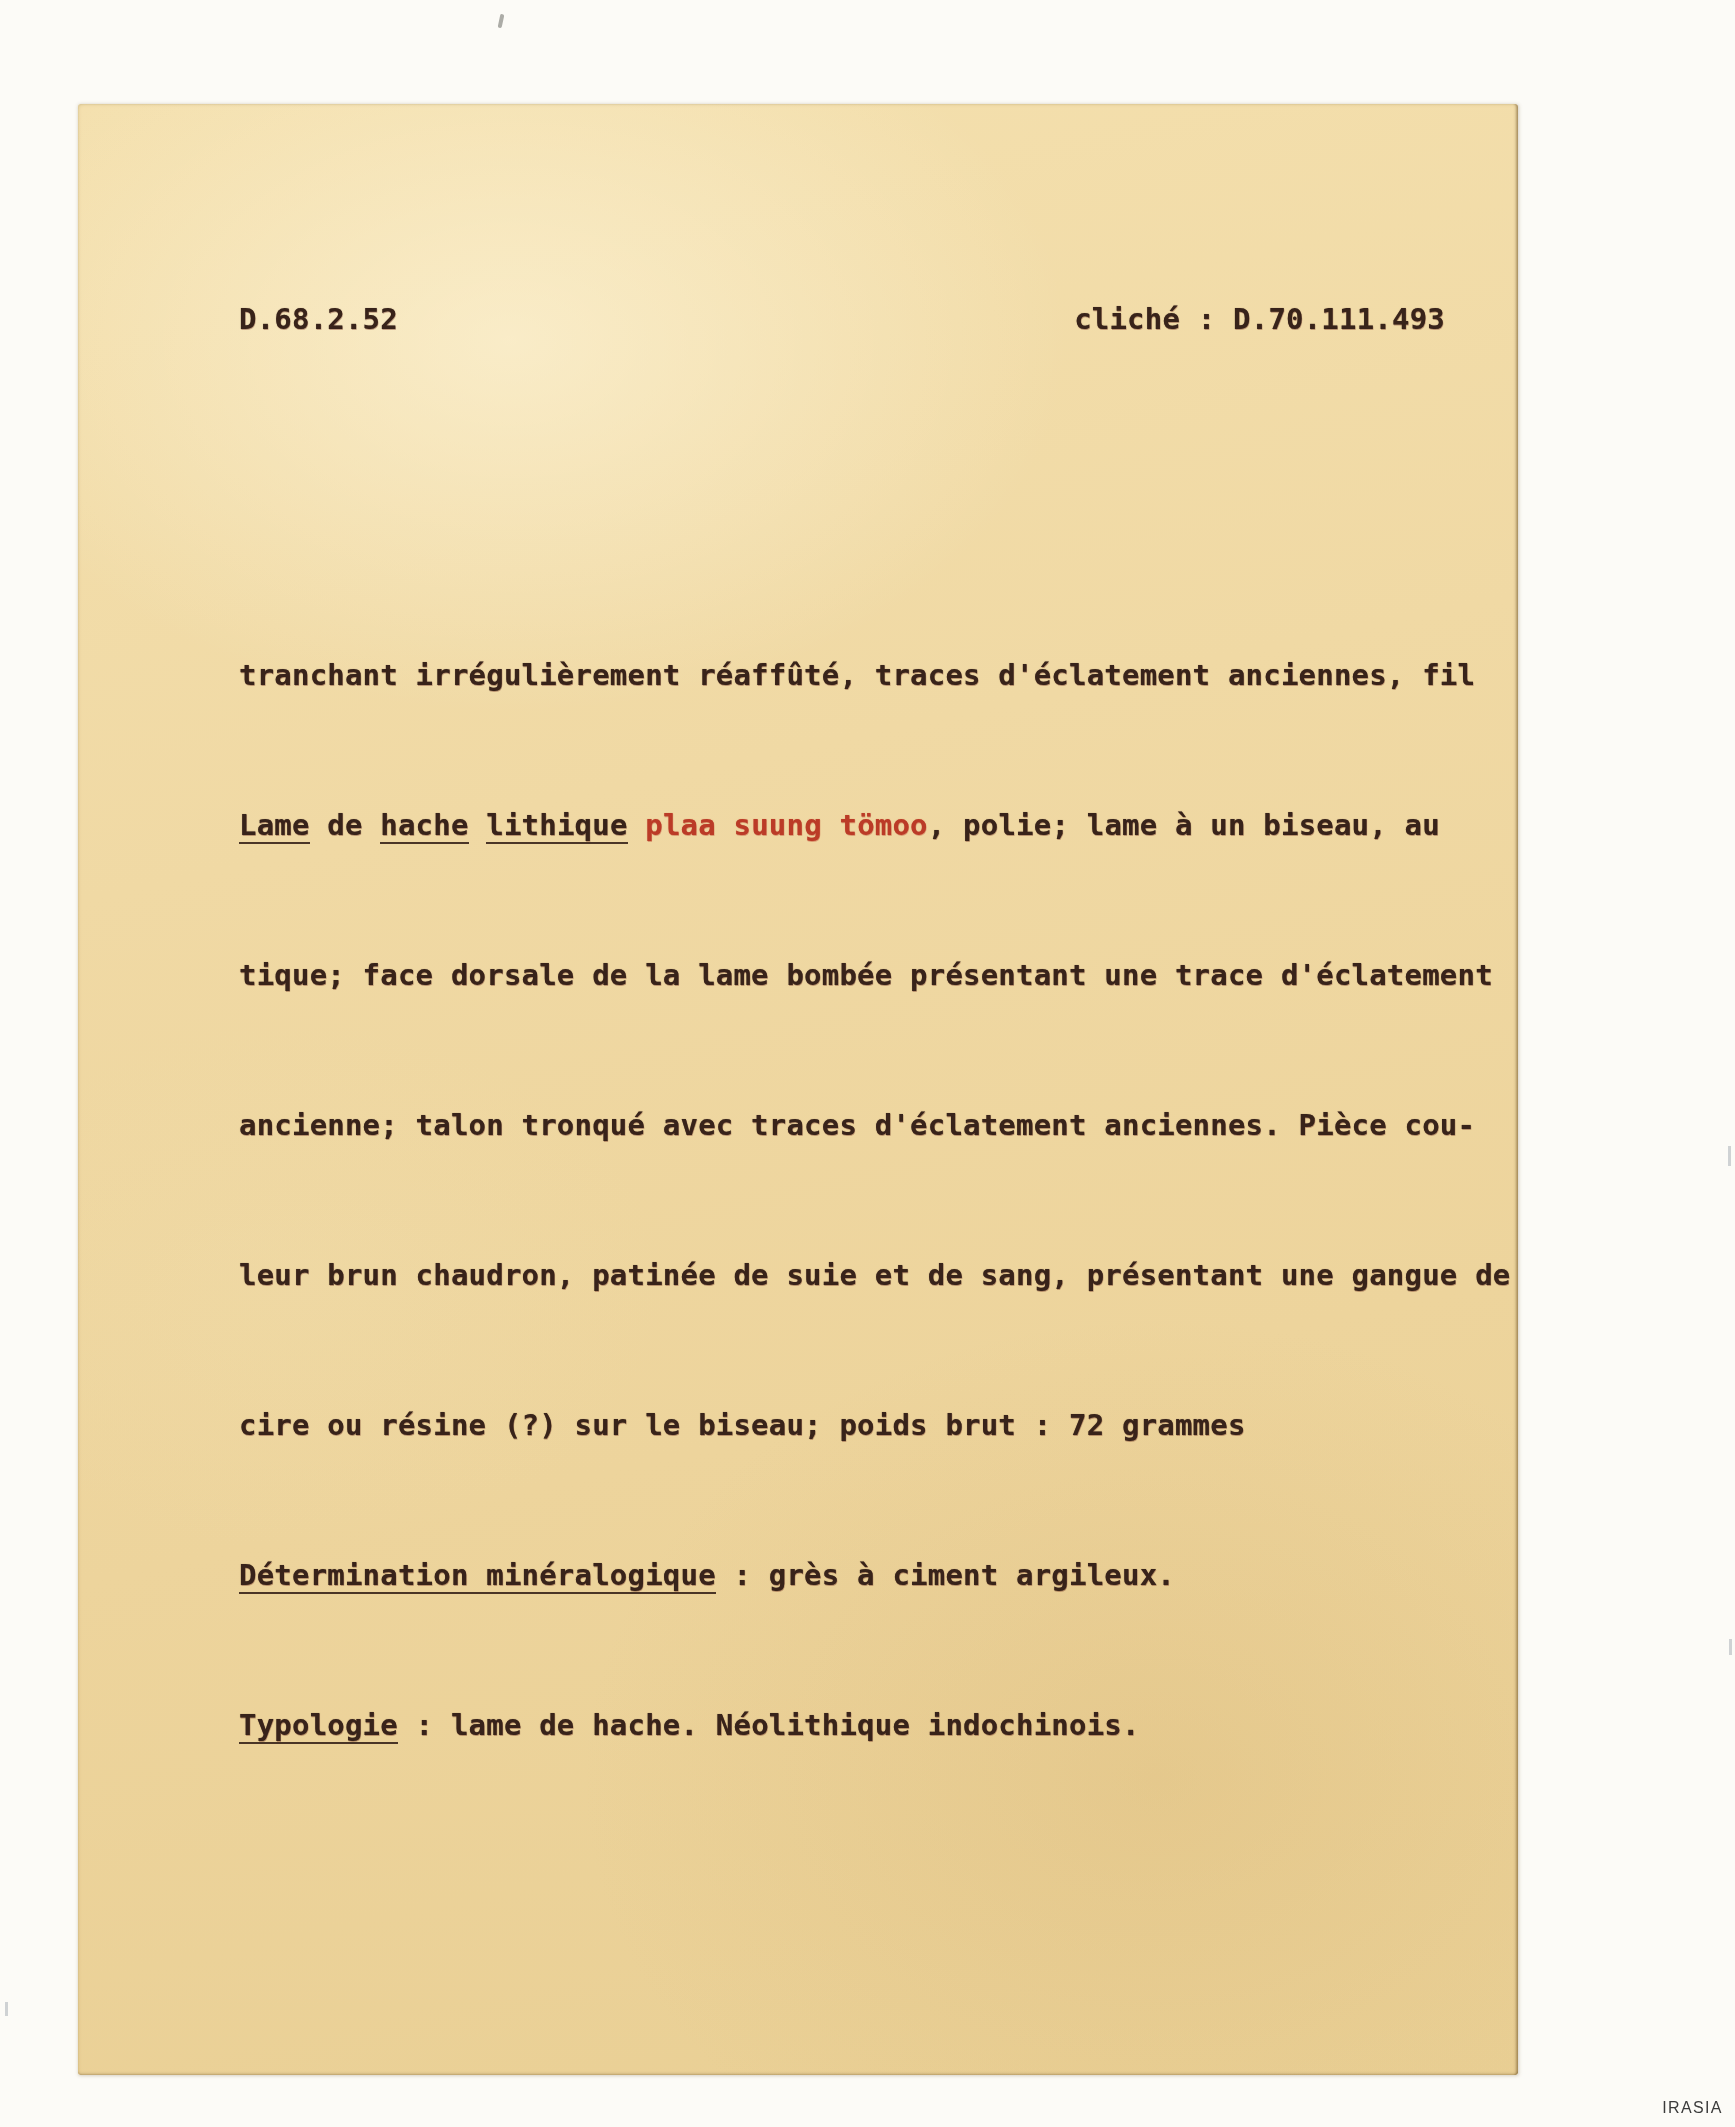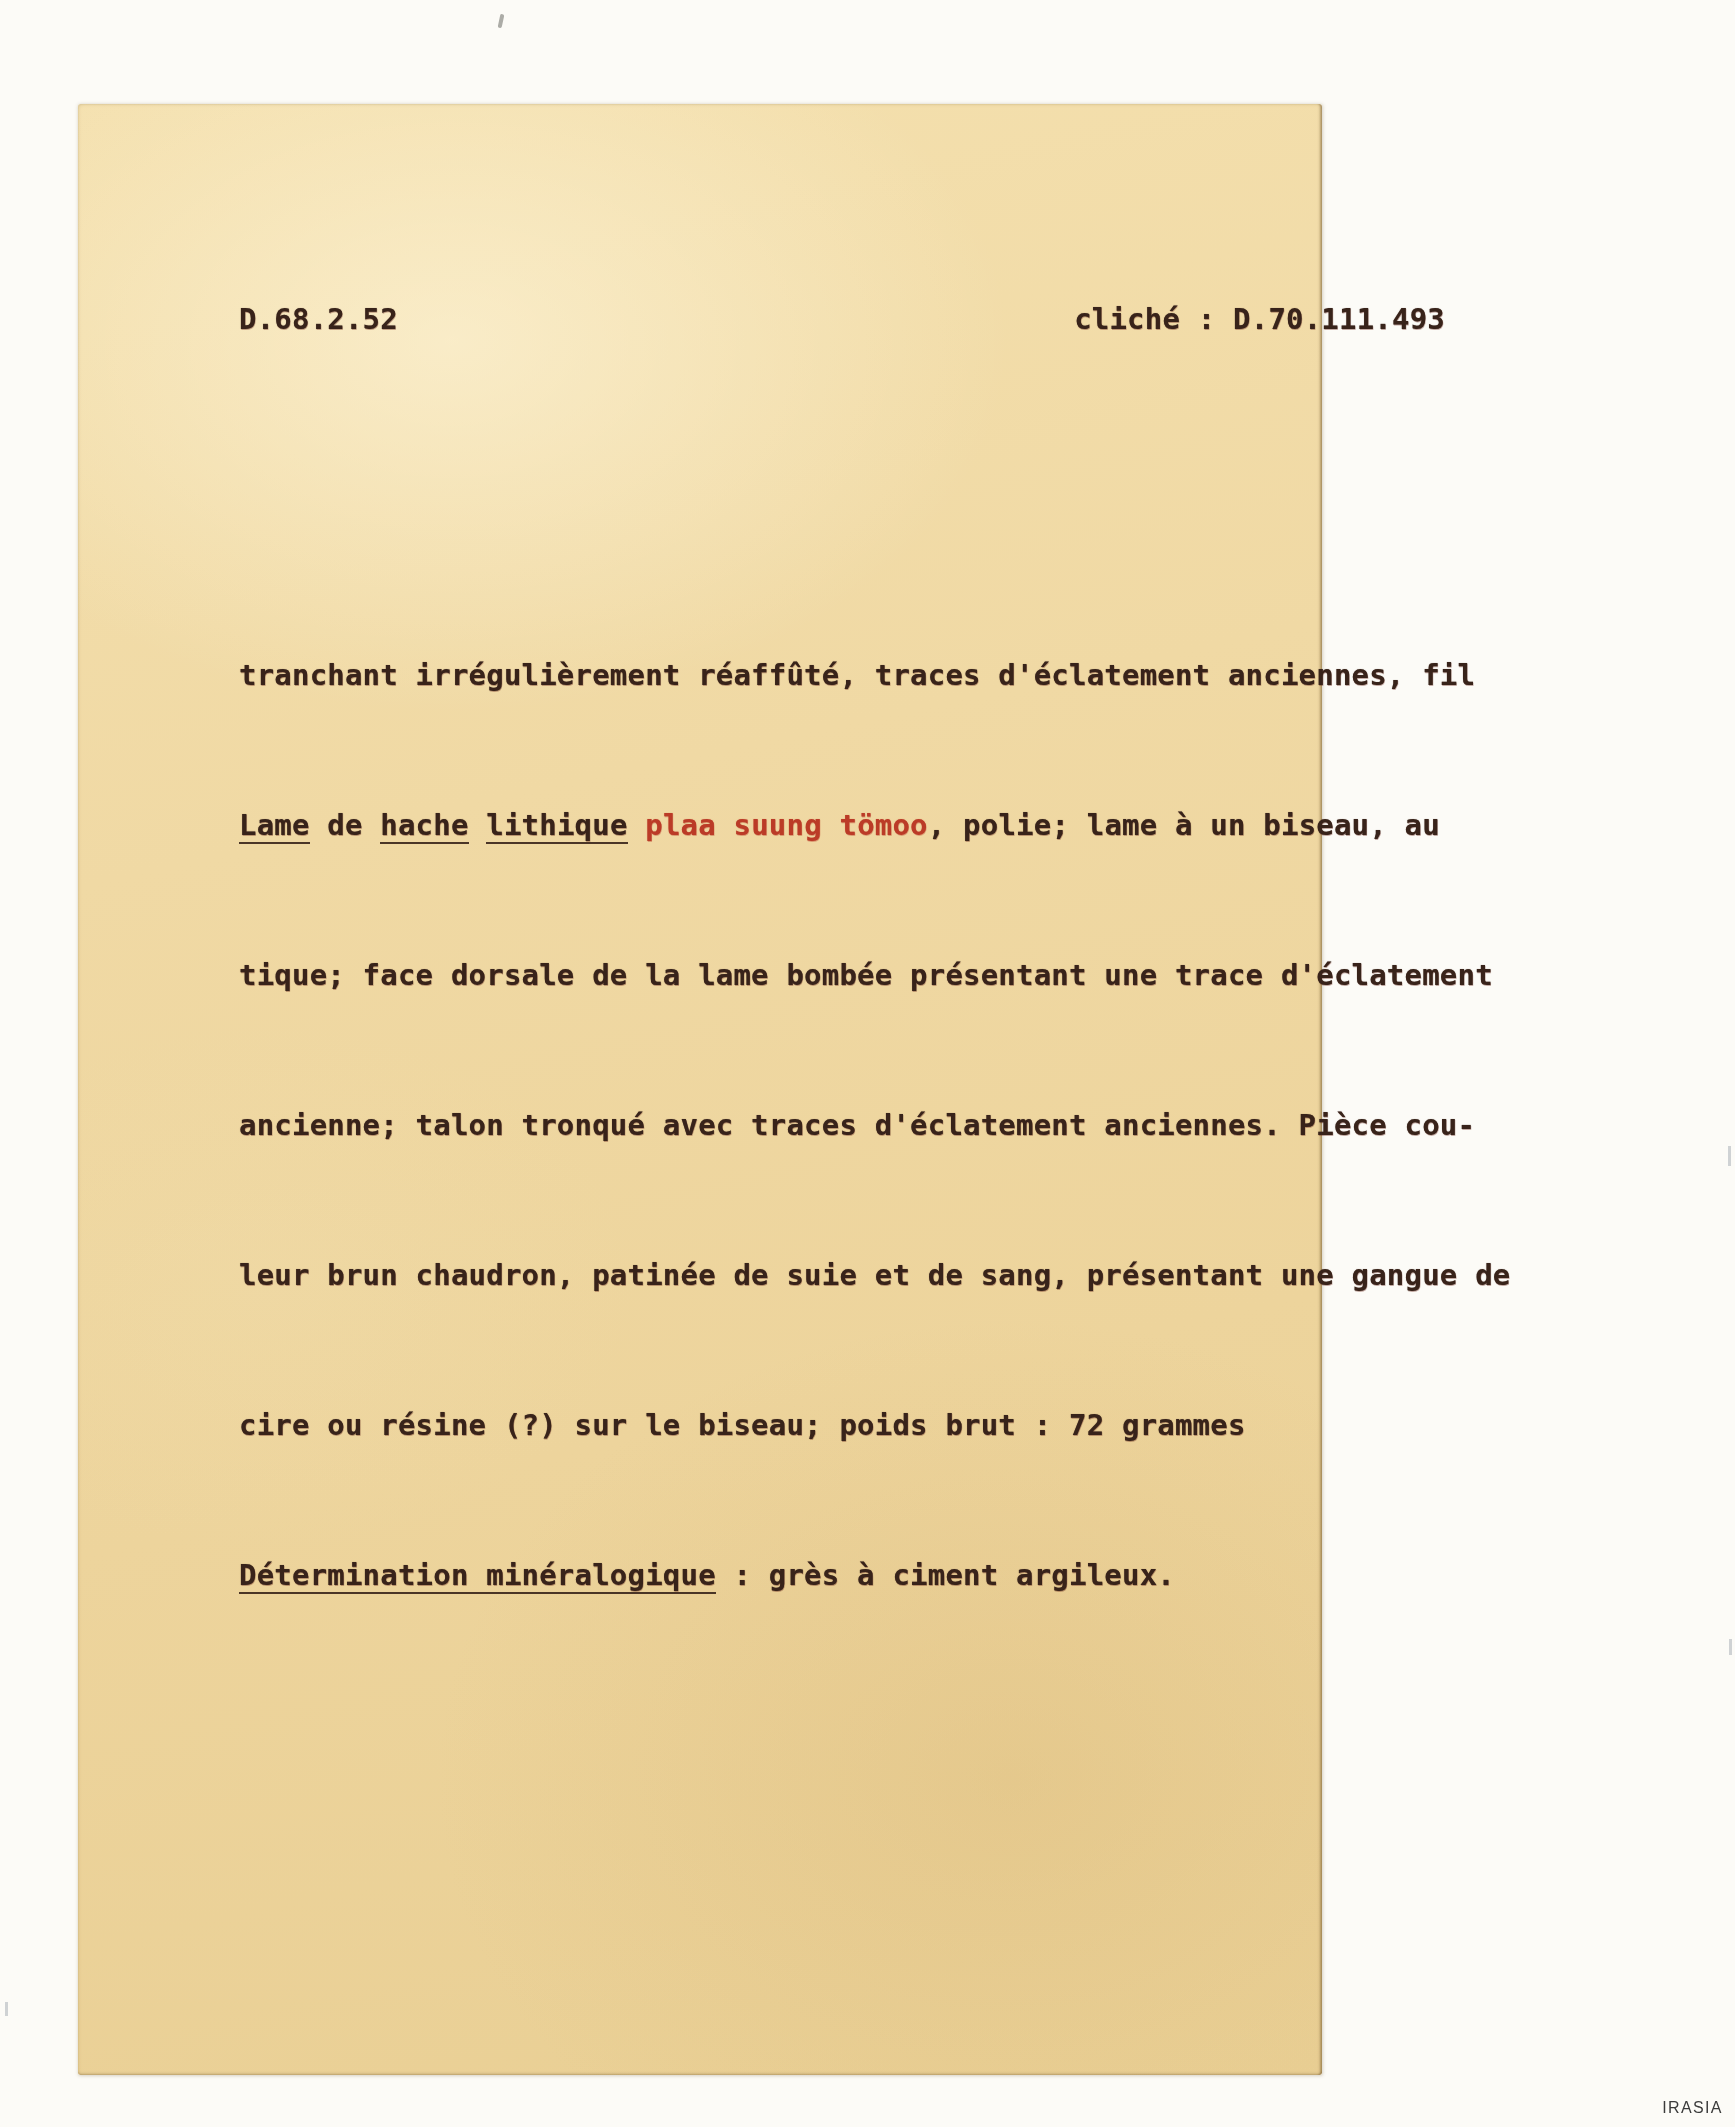--- a/index.html
+++ b/index.html
@@ -29,21 +29,21 @@
     background: #8a8a84;
     transform: rotate(12deg);
     opacity: 0.7;
     border-radius: 1.8px;
   }
   
   .paper {
     position: absolute;
     left: 78px;
     top: 104px;
-    width: 1244px;
+    width: 1440px;
     height: 1971px;
     border-radius: 2.7px;
     background:
       radial-gradient(ellipse 798px 532px at 30% 12%, rgba(255,248,224,0.55), rgba(255,248,224,0) 70%),
       radial-gradient(ellipse 887px 709px at 75% 85%, rgba(215,180,115,0.30), rgba(215,180,115,0) 65%),
       radial-gradient(ellipse 621px 443px at 15% 60%, rgba(240,220,170,0.35), rgba(240,220,170,0) 60%),
       linear-gradient(168deg, #f4e0ae 0%, #f0d9a4 35%, #edd49c 65%, #e9cf94 100%);
     box-shadow:
       inset -3.5px 0 2.7px -1.8px rgba(96,70,28,0.55),
       inset 0 -2.7px 2.7px -1.8px rgba(96,70,28,0.35),
@@ -106,20 +106,21 @@
     </div>
 
     <div class="body-block">
       <div>tranchant irrégulièrement réaffûté, traces d'éclatement anciennes, fil</div>
       <div><span class="u">Lame</span><span> de </span><span class="u">hache</span><span> </span><span class="u">lithique</span><span> </span><span class="red">plaa suung tömoo</span><span>, polie; lame à un biseau, au</span></div>
       <div>tique; face dorsale de la lame bombée présentant une trace d'éclatement</div>
       <div>ancienne; talon tronqué avec traces d'éclatement anciennes. Pièce cou-</div>
       <div>leur brun chaudron, patinée de suie et de sang, présentant une gangue de</div>
       <div>cire ou résine (?) sur le biseau; poids brut : 72 grammes</div>
       <div><span class="u">Détermination minéralogique</span><span> : grès à ciment argileux.</span></div>
+      <div><span class="u">Typologie</span><span> : lame de hache. Néolithique indochinois.</span></div>
     </div>
 
     
 
     
 
   </div>
 </div>
 
 <div class="watermark">IRASIA</div>

